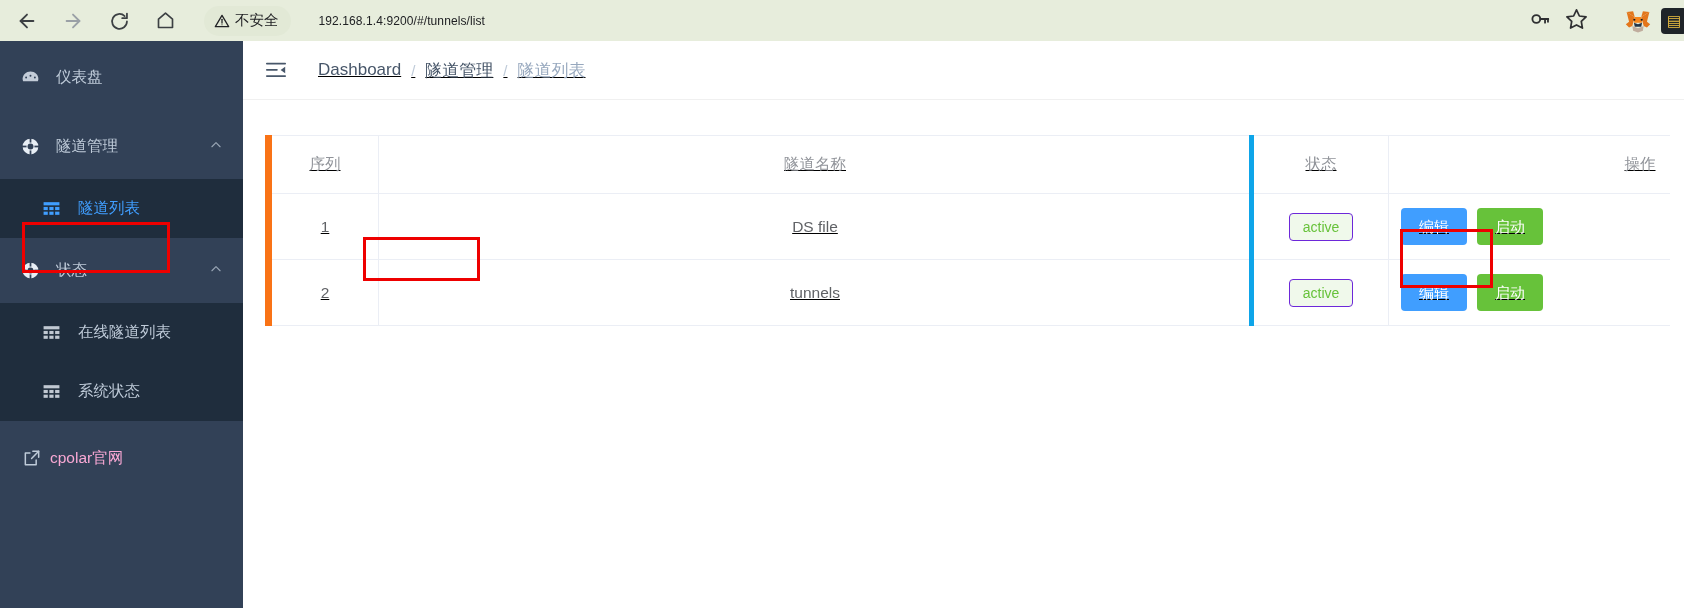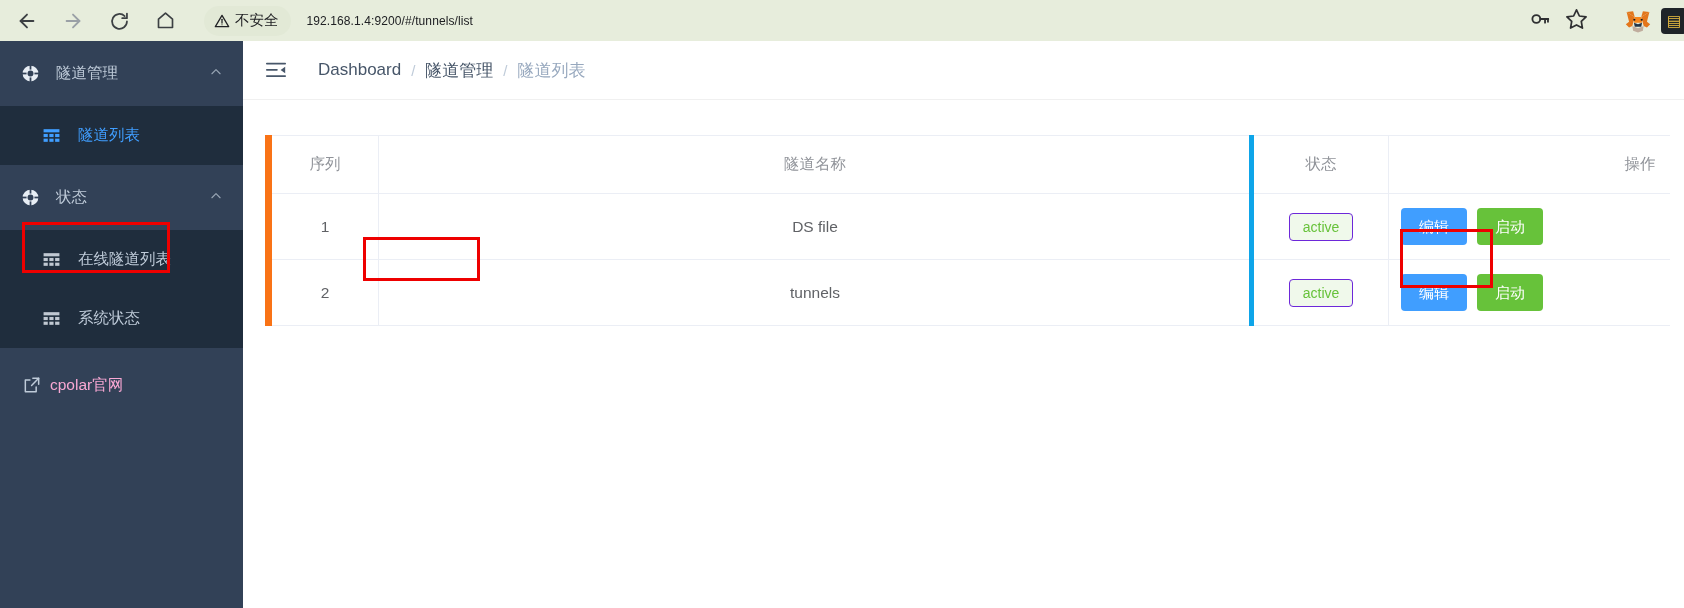--- a/index.html
+++ b/index.html
@@ -29,20 +29,21 @@
   .nav-fwd  { margin-left: 12px; color: #9aa0a6; }
   .nav-rel  { margin-left: 12px; }
   .nav-home { margin-left: 12px; }
 
   .omnibox {
     margin-left: 22px;
     height: 34px;
     flex: 1;
     display: flex; align-items: center;
     position: relative;
+    gap: 12px;
   }
   .security-chip {
     display: flex; align-items: center; gap: 5px;
     background: #e2e9d6;
     border-radius: 17px;
     height: 30px;
     padding: 0 12px 0 10px;
     flex: none;
   }
   .security-chip .warn-ico { width: 16px; height: 16px; display:block; }
@@ -135,20 +136,21 @@
     background: #324157;
   }
   .menu-link .mi-icon { width: 28px; display:flex; align-items:center; }
   .menu-link .mi-label { color: #f9a8d4; }
 
   
   .main {
     position: absolute; top: 0; left: 243px;
     width: 1441px; height: 567px;
     background: #ffffff;
+    text-decoration: underline;
   }
   .topbar {
     height: 59px;
     display: flex; align-items: center;
     padding-left: 22px;
     border-bottom: 1px solid #f0f0f0;
     background: #fff;
   }
   .fold-icon { width: 22px; height: 22px; color: #48576a; display:block; }
   .breadcrumb {
@@ -320,20 +322,31 @@
     <div class="chrome-ico" style="margin-right:-8px;">
       <span class="ext-edge">▤</span>
     </div>
   </div>
 </div>
 
 <div class="app">
 
   <nav class="sidebar">
 
+    <div class="menu-top">
+      <span class="mi-icon">
+        <svg width="21" height="21" viewBox="0 0 24 24" fill="#c3ccd8">
+            <path d="M12 5C6.9 5 3 8.8 3 13.4c0 1 .2 2 .6 2.9h16.8c.4-.9.6-1.9.6-2.9C21 8.8 17.1 5 12 5z" fill="#c3ccd8"></path>
+            <circle cx="7" cy="12" r="1.1" fill="#324157"></circle>
+            <circle cx="12" cy="10" r="1.1" fill="#324157"></circle>
+            <circle cx="17" cy="12" r="1.1" fill="#324157"></circle>
+          </svg>
+      </span>
+      <span class="mi-label">仪表盘</span>
+    </div>
 
     <div class="menu-group-title">
       <span class="mi-icon">
         <svg width="21" height="21" viewBox="0 0 24 24">
             <circle cx="12" cy="12" r="9" fill="#e8eef5"></circle>
             <circle cx="12" cy="12" r="3.4" fill="#324157"></circle>
             <rect x="11" y="1.5" width="2" height="6" fill="#324157"></rect>
             <rect x="11" y="16.5" width="2" height="6" fill="#324157"></rect>
             <rect x="1.5" y="11" width="6" height="2" fill="#324157"></rect>
             <rect x="16.5" y="11" width="6" height="2" fill="#324157"></rect>

